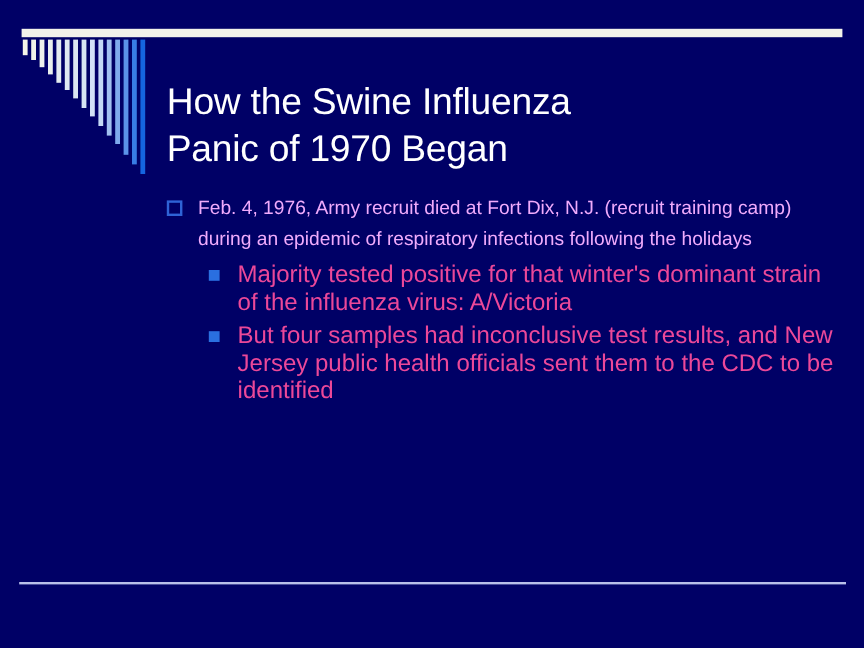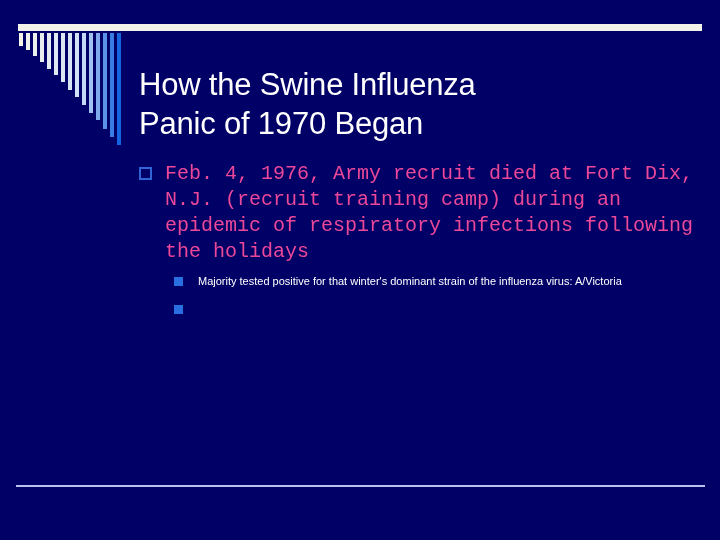--- a/index.html
+++ b/index.html
@@ -64,30 +64,29 @@
     left: 136px;
     top: 161px;
     width: 566px;
   }
   .bullet {
     position: relative;
     display: block;
   }
   .bullet.lvl1 {
     padding-left: 29px;
-    color: #ec4899;
-    font-size: 20px;
+    color: #f0abfc;
+    font-size: 16px;
     line-height: 26px;
     margin-bottom: 2px;
-    font-family: Liberation Mono, monospace;
   }
   .bullet.lvl2 {
     padding-left: 62px;
-    color: #ffffff;
-    font-size: 11px;
+    color: #ec4899;
+    font-size: 20px;
     line-height: 23px;
     margin-top: 5px;
   }
   
   .bullet.lvl1 .marker {
     position: absolute;
     left: 3px;
     top: 6px;
     width: 9px;
     height: 9px;
@@ -154,19 +153,20 @@
     </div>
 
 
     <div class="bullet lvl2">
       <span class="marker"></span>
       <span class="bullet-text">Majority tested positive for that winter's dominant strain of the influenza virus: A/Victoria</span>
     </div>
 
     <div class="bullet lvl2">
       <span class="marker"></span>
+      <span class="bullet-text">But four samples had inconclusive test results, and New Jersey public health officials sent them to the CDC to be identified</span>
     </div>
 
   </div>
 
   <div id="bottom-divider"></div>
 
 </div>
 
 </body></html>

